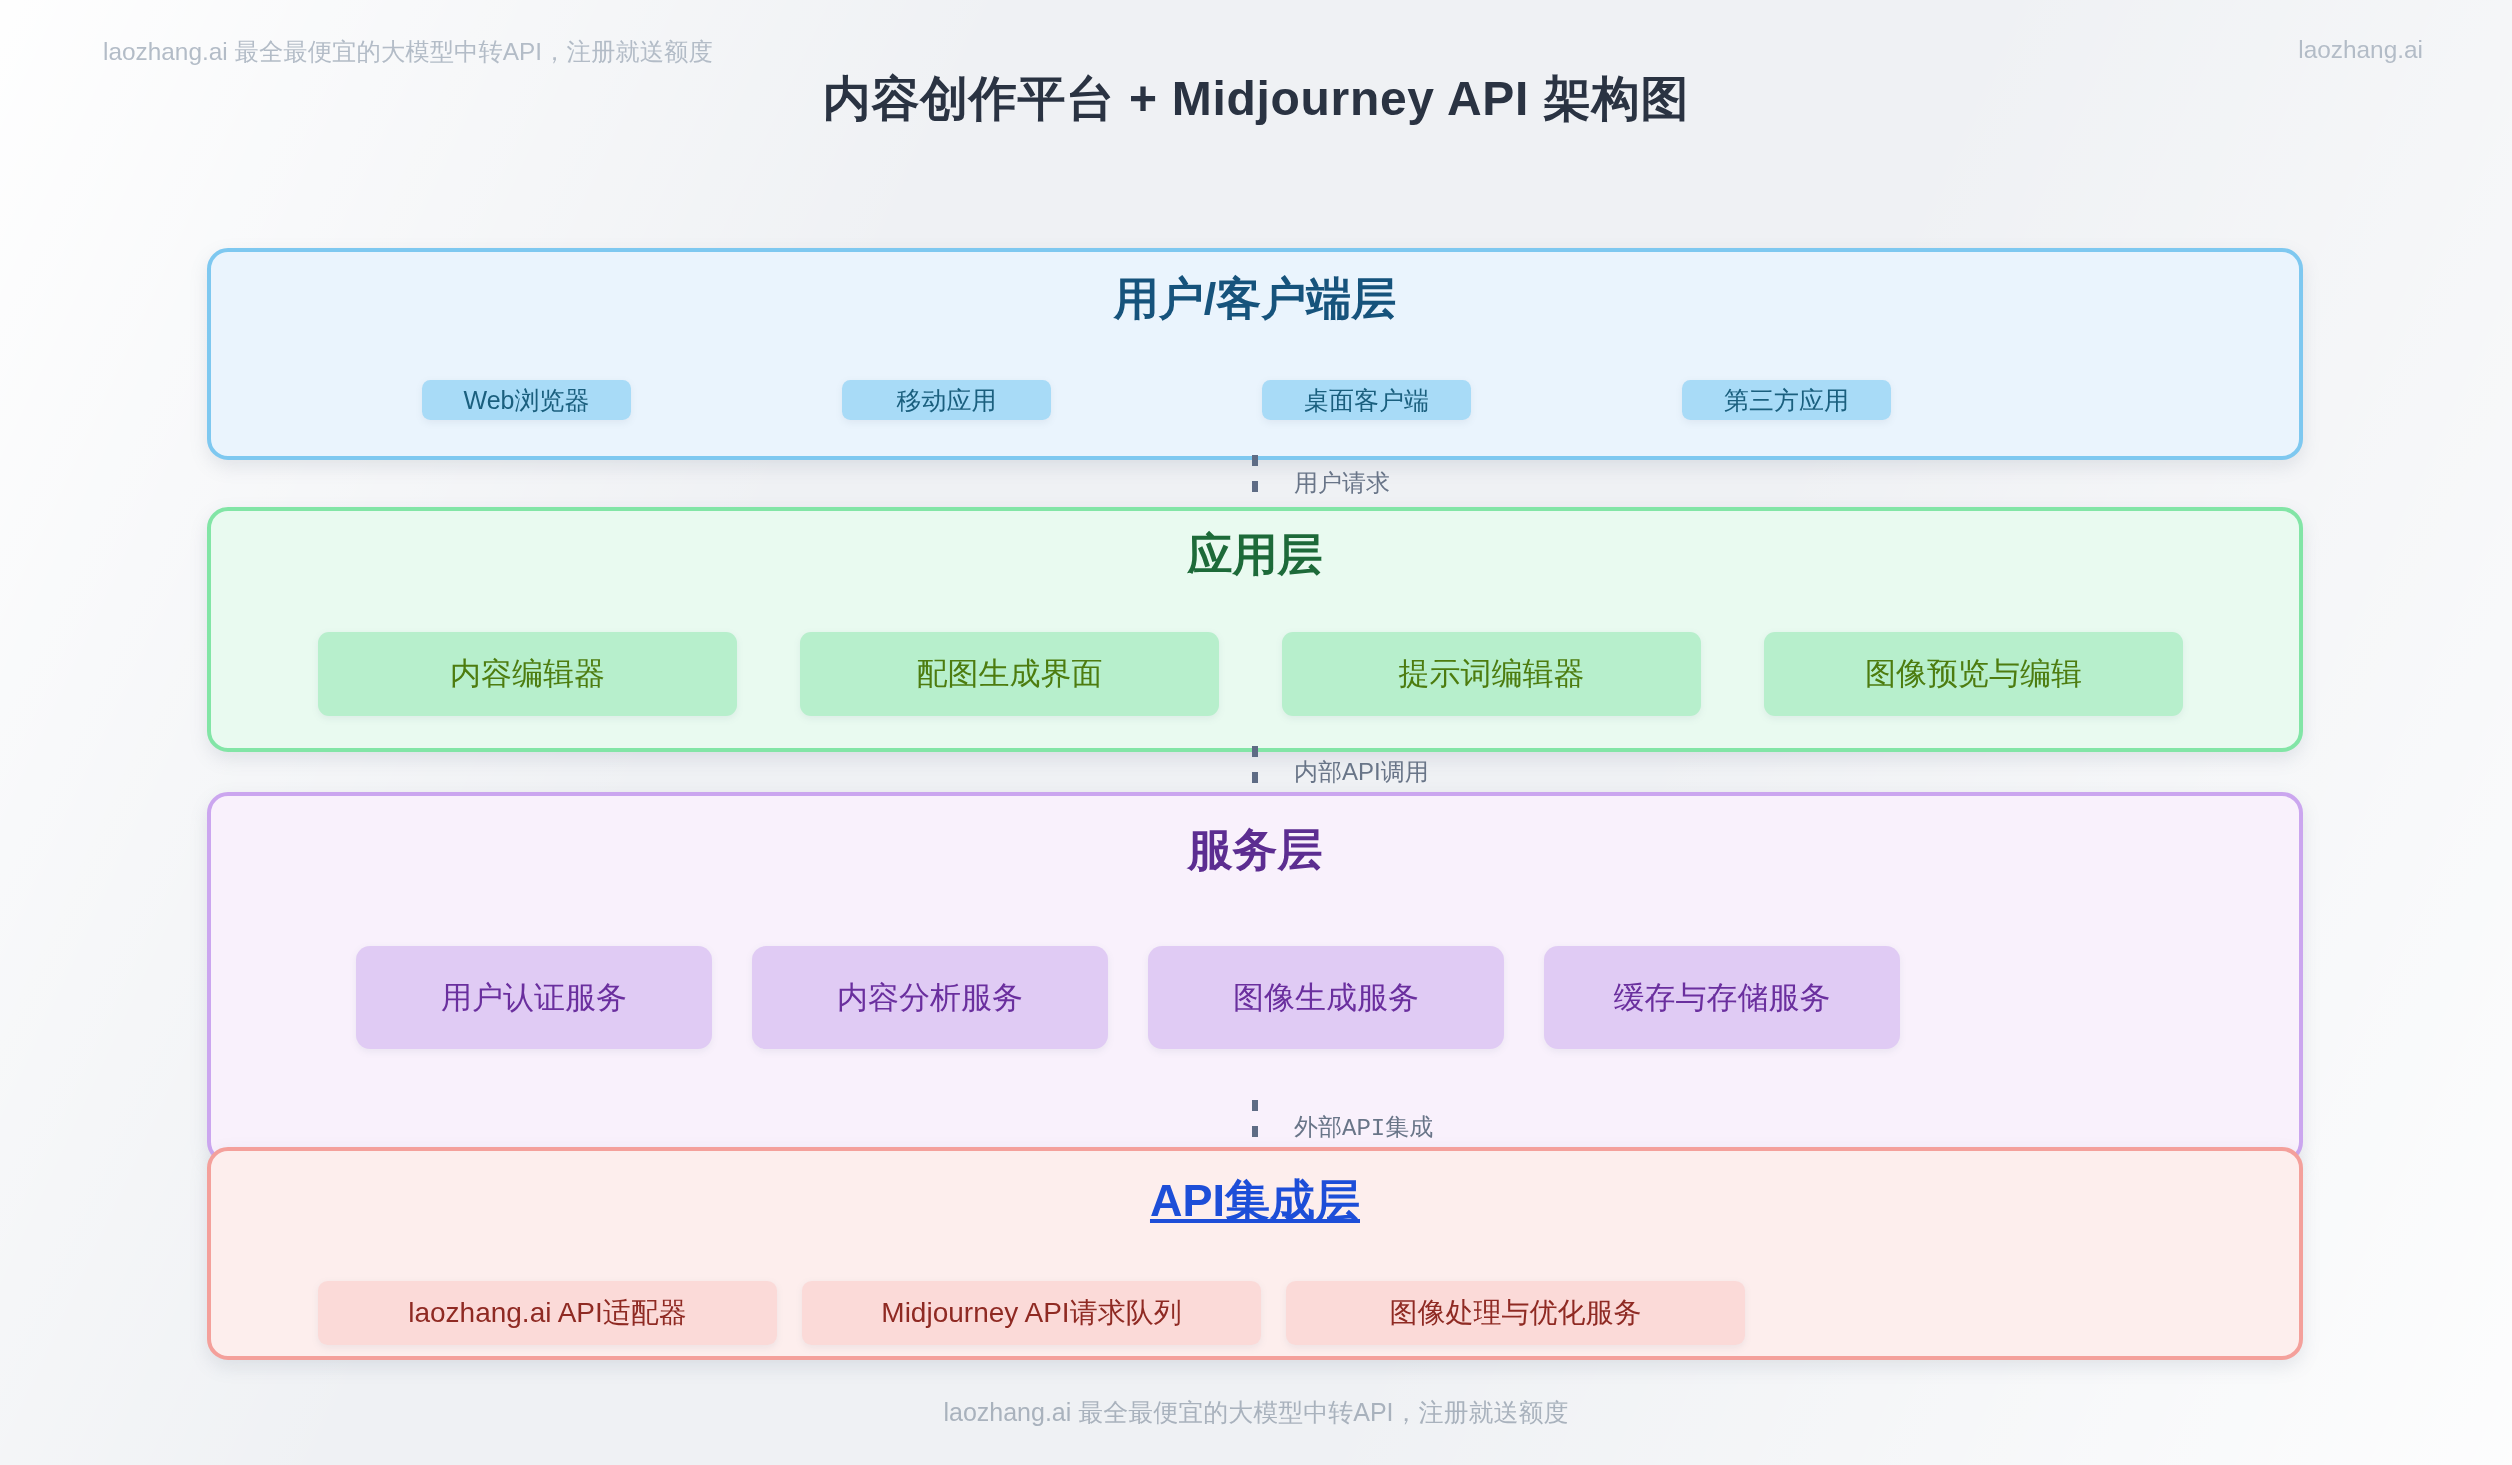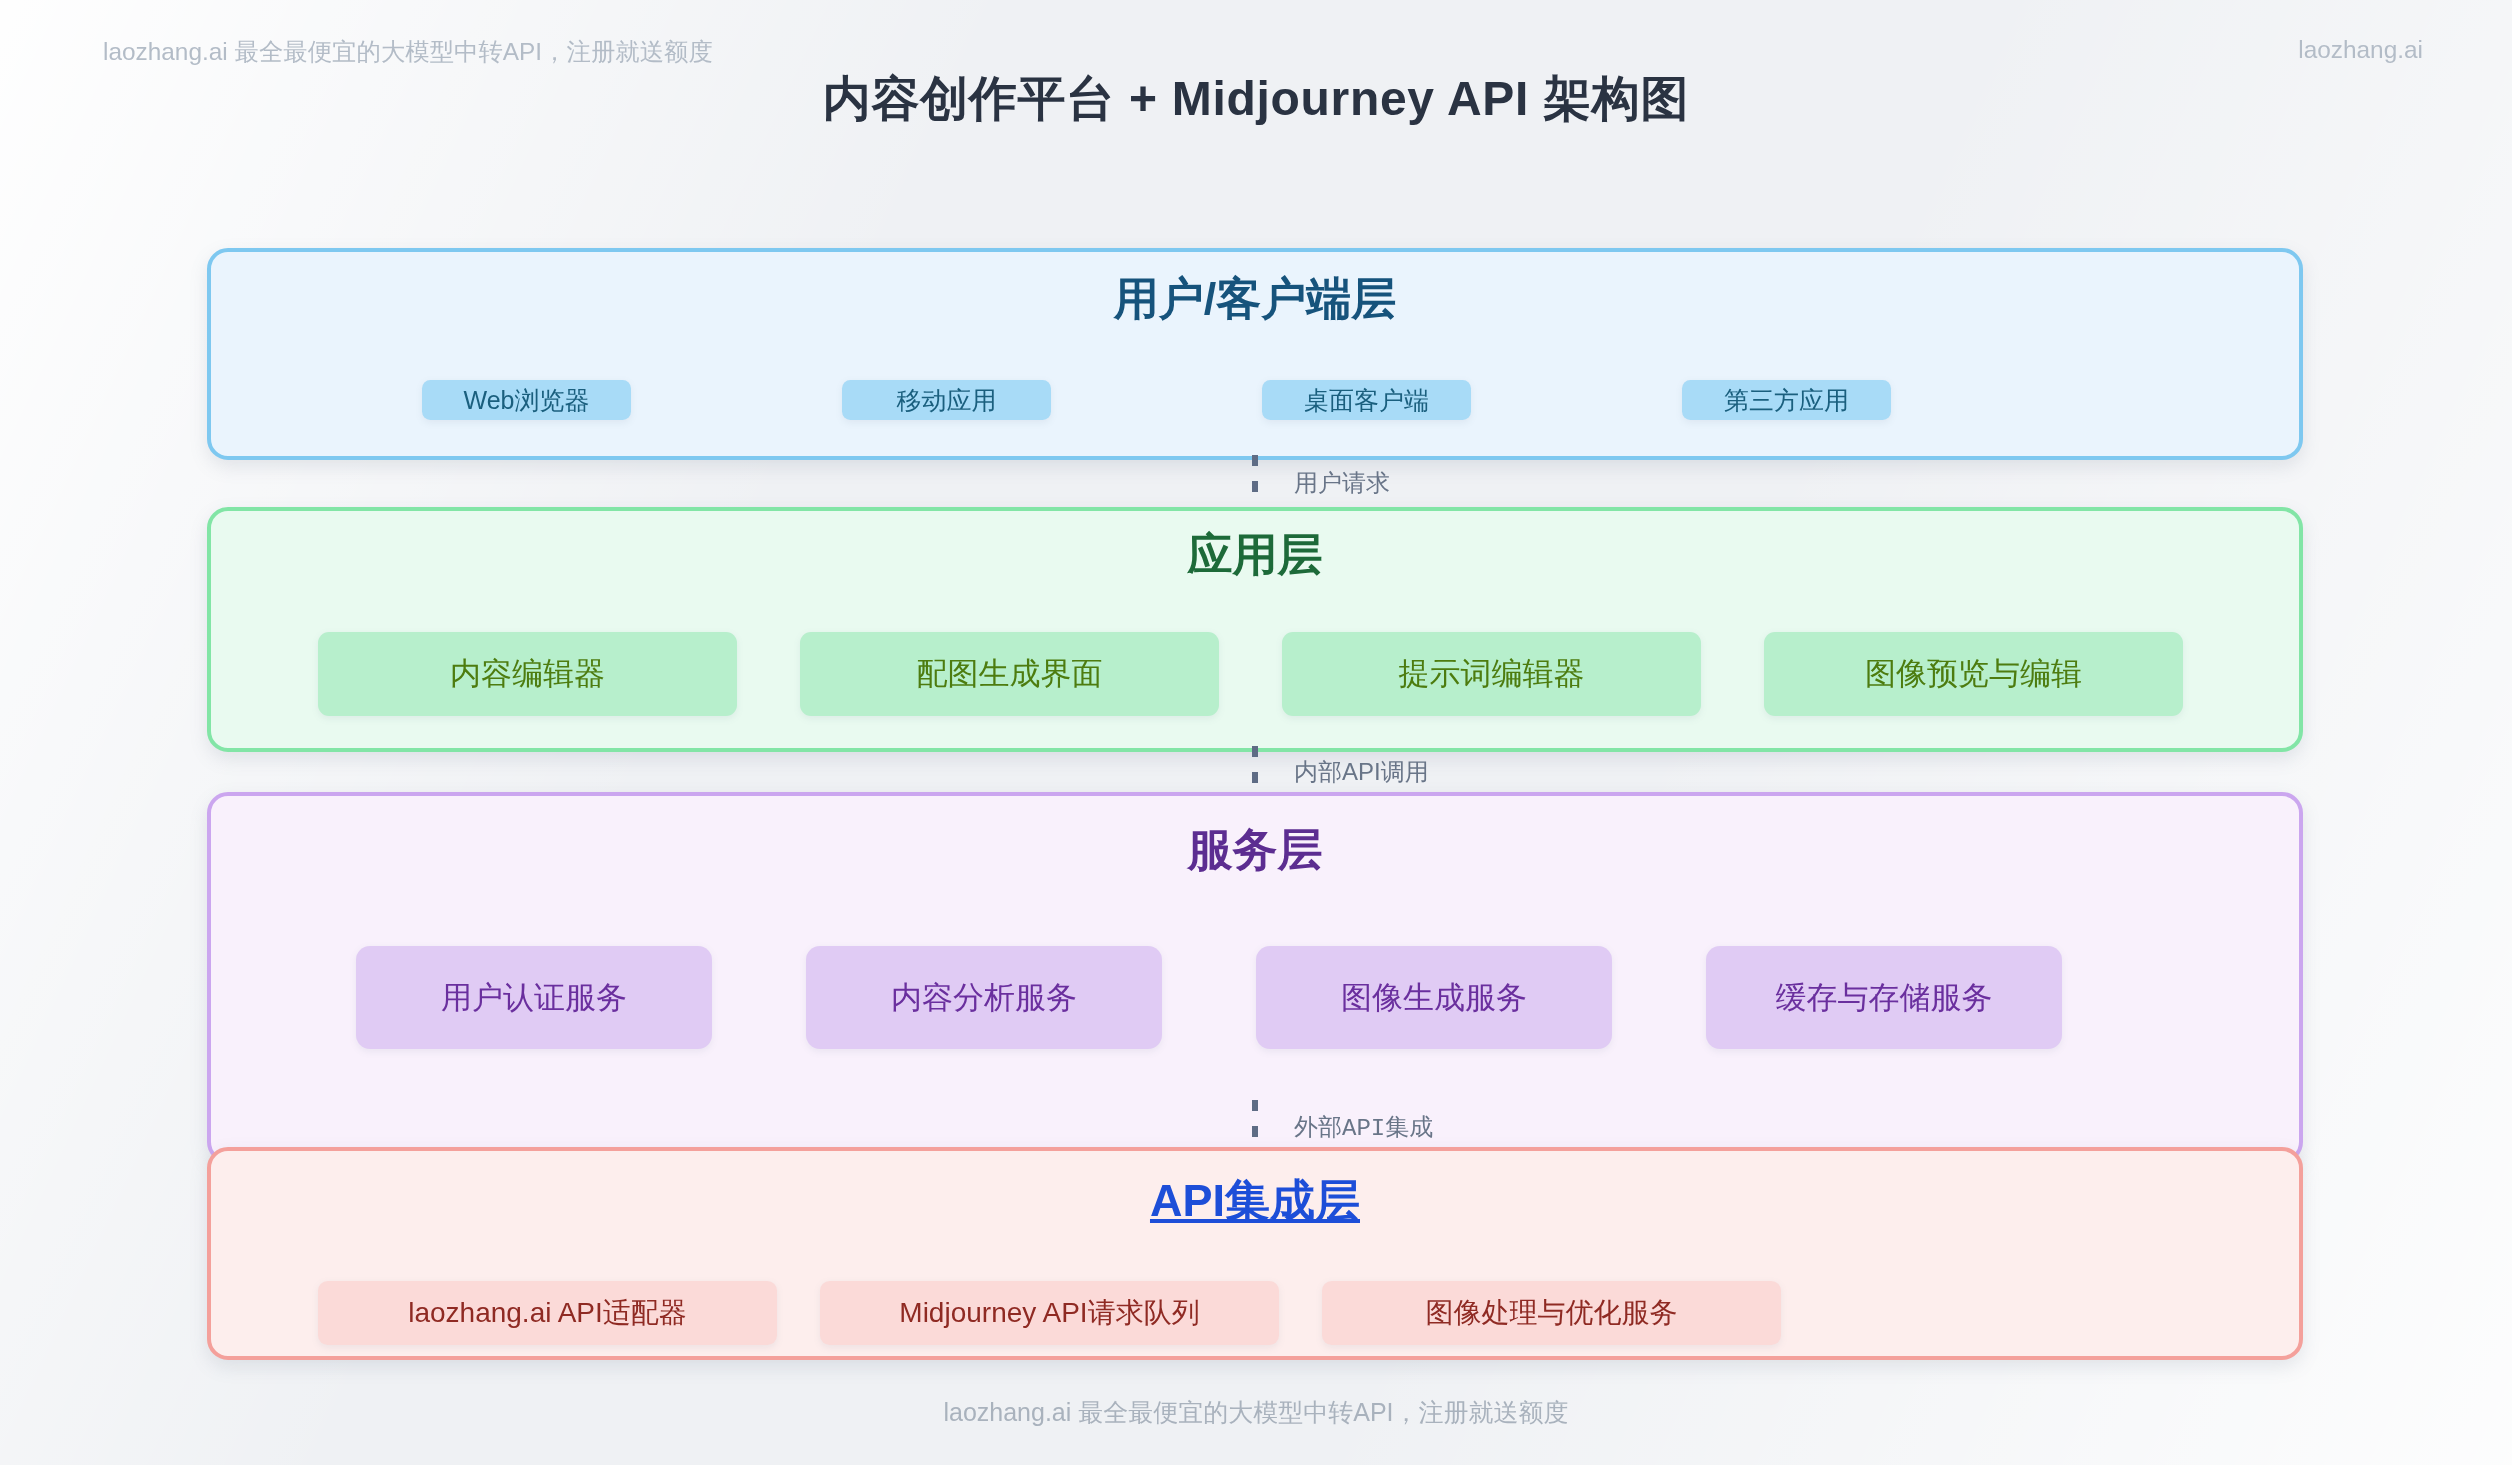--- a/index.html
+++ b/index.html
@@ -83,27 +83,27 @@
 
   
   .layer-application { top: 507px; height: 245px; background: #e9faf0; border-color: #82e5a6; }
   .layer-application h2 { top: 21px; color: #1d6a39; }
   .layer-application .chips { left: 107px; top: 121px; gap: 63px; }
   .layer-application .chip { width: 419px; height: 84px; border-radius: 11px; font-size: 31px; background: #b7efcc; color: #4d7c0f; }
 
   
   .layer-service { top: 792px; height: 371px; background: #f9f1fc; border-color: #cba6ef; }
   .layer-service h2 { top: 31px; color: #5c2d91; }
-  .layer-service .chips { left: 107px; top: 150px; gap: 94px; padding-left: 38px; }
+  .layer-service .chips { left: 107px; top: 150px; gap: 40px; padding-left: 38px; }
   .layer-service .chip { width: 356px; height: 103px; border-radius: 14px; font-size: 31px; background: #e0cbf4; color: #6a2f9e; }
 
   
   .layer-api { top: 1147px; height: 213px; background: #fdeeed; border-color: #f4a09b; }
   .layer-api h2 { top: 26.5px; color: #1d4ed8; text-decoration: underline; }
-  .layer-api .chips { left: 107px; top: 130px; gap: 43px; }
+  .layer-api .chips { left: 107px; top: 130px; gap: 25px; }
   .layer-api .chip { width: 459px; height: 64px; border-radius: 9.8px; font-size: 28px; background: #fbdad8; color: #8f2a23; }
 
   
   .connector { position: absolute; left: 1252px; width: 349px; }
   .connector-1 { top: 455px; height: 56px; }
   .connector-2 { top: 746px; height: 52px; }
   .connector-3 { top: 1100px; height: 53px; font-family: Liberation Mono, monospace; }
   .dash {
     position: absolute;
     left: 0; top: 0; bottom: 0;

